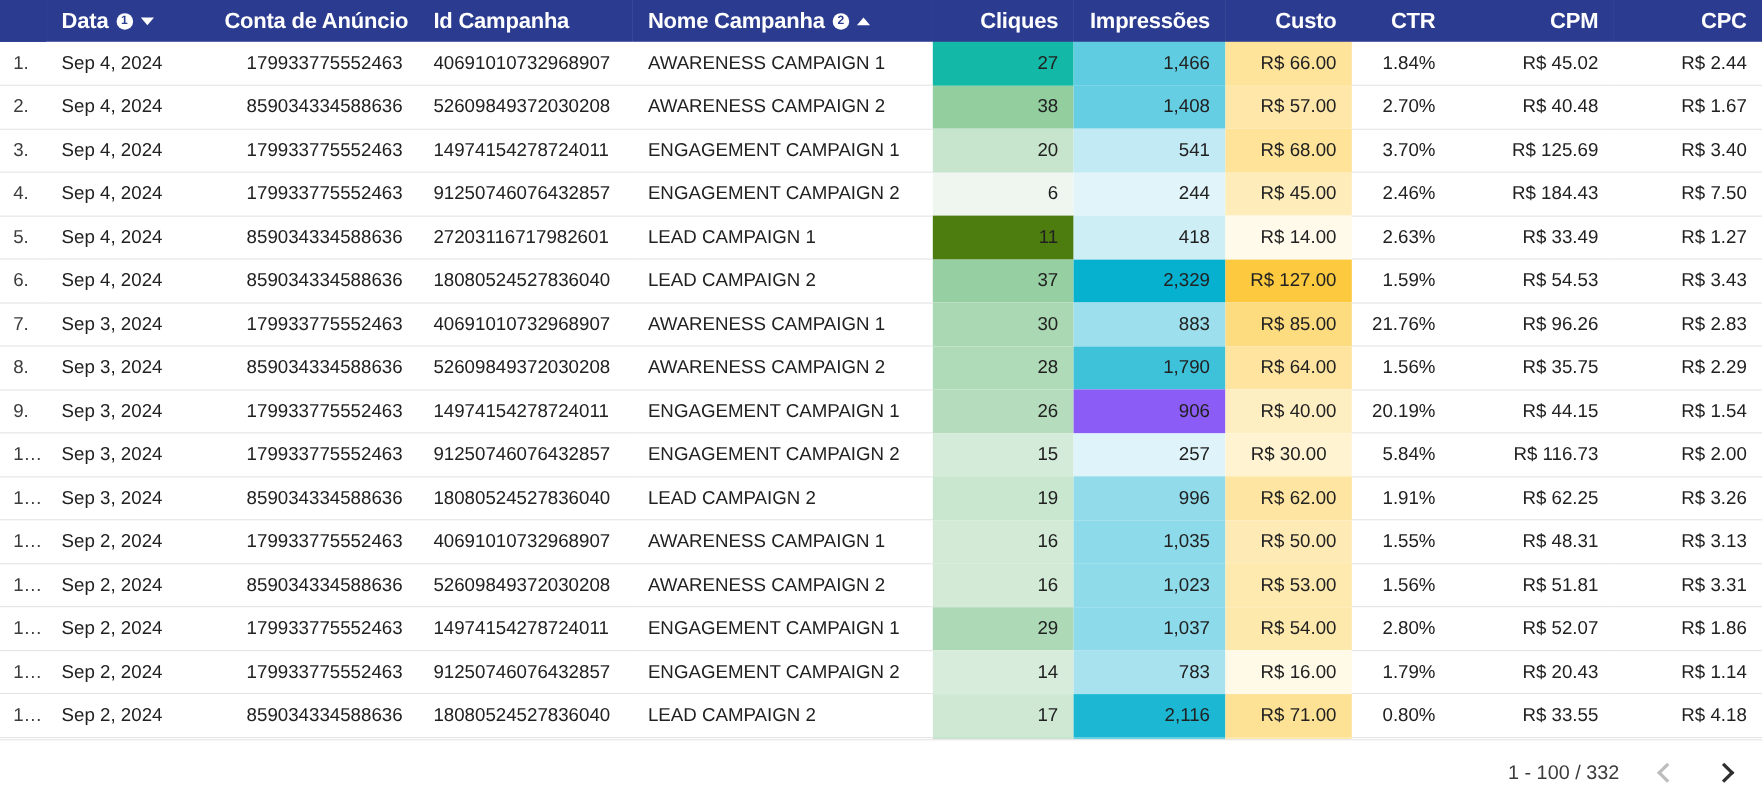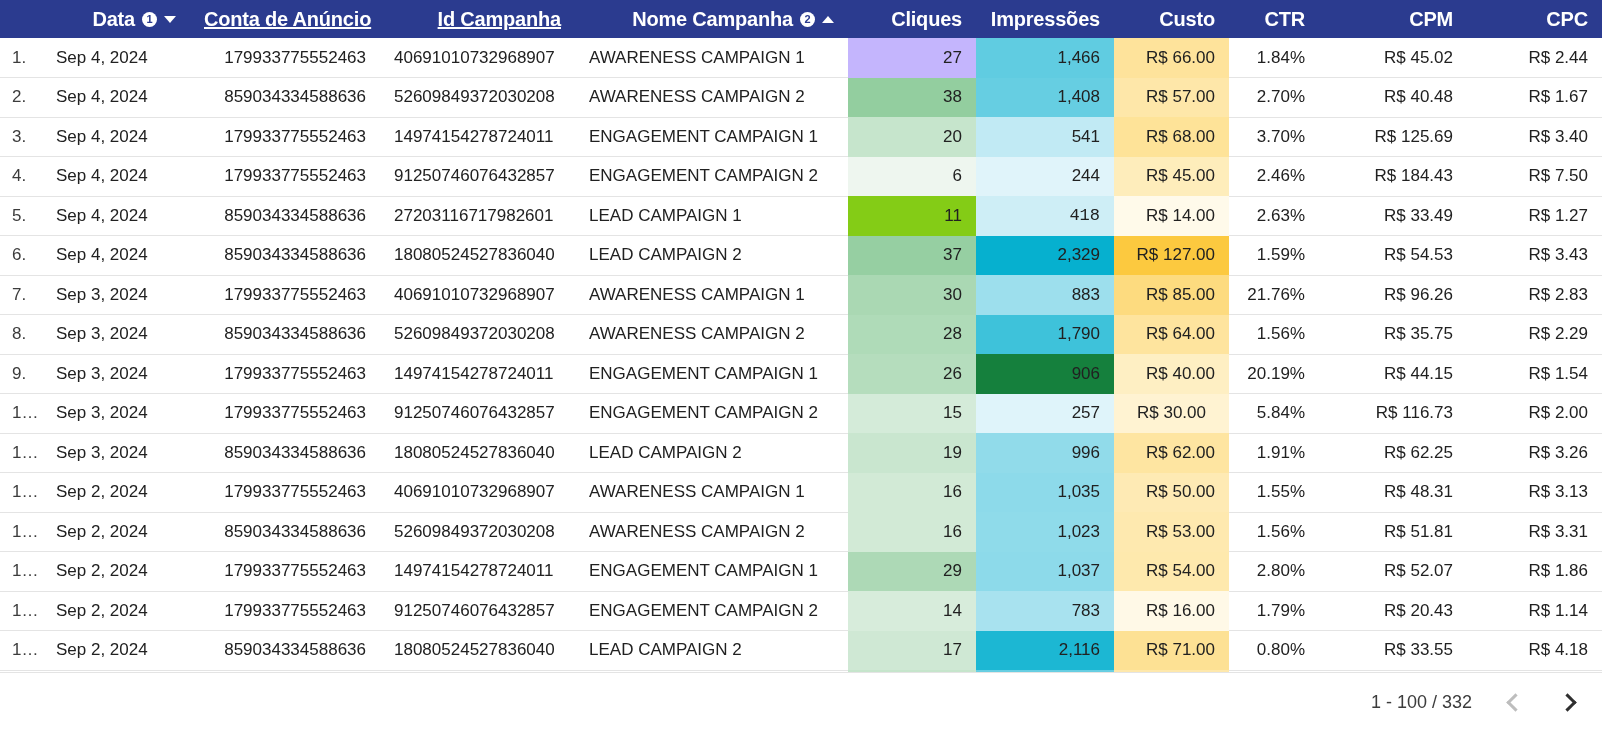--- a/index.html
+++ b/index.html
@@ -29,21 +29,21 @@
   thead th {
     background: #2b3b8f;
     color: #ffffff;
     font-size: 20px;
     font-weight: bold;
     white-space: nowrap;
     padding: 0 14px;
     vertical-align: middle;
     letter-spacing: -0.2px;
   }
-  th.h-left  { text-align: right; text-decoration: underline; }
+  th.h-left  { text-align: left; }
   th.h-right { text-align: right; }
 
   .hdr-wrap {
     display: inline-flex;
     align-items: center;
     gap: 7px;
   }
   .badge-num {
     display: inline-flex;
     align-items: center;
@@ -216,21 +216,21 @@
       </tr>
     </thead>
 
     <tbody id="tbody">
         <tr>
           <td class="c-idx">1.</td>
           <td class="c-left">Sep 4, 2024</td>
           <td class="c-right">179933775552463</td>
           <td class="c-left">40691010732968907</td>
           <td class="c-left">AWARENESS CAMPAIGN 1</td>
-          <td class="heat" style="background: #c4b5fd;">27</td>
+          <td class="heat" style="background: #14b8a6;">27</td>
           <td class="heat" style="background: rgb(96, 204, 225);">1,466</td>
           <td class="heat" style="background: rgb(254, 227, 155);">R$ 66.00</td>
           <td class="c-right">1.84%</td>
           <td class="c-right">R$ 45.02</td>
           <td class="c-right">R$ 2.44</td>
         </tr>
         <tr>
           <td class="c-idx">2.</td>
           <td class="c-left">Sep 4, 2024</td>
           <td class="c-right">859034334588636</td>
@@ -268,22 +268,22 @@
           <td class="c-right">2.46%</td>
           <td class="c-right">R$ 184.43</td>
           <td class="c-right">R$ 7.50</td>
         </tr>
         <tr>
           <td class="c-idx">5.</td>
           <td class="c-left">Sep 4, 2024</td>
           <td class="c-right">859034334588636</td>
           <td class="c-left">27203116717982601</td>
           <td class="c-left">LEAD CAMPAIGN 1</td>
-          <td class="heat" style="background: #84cc16;">11</td>
-          <td class="heat" style="background: rgb(206, 238, 246); font-family: Liberation Mono, monospace;">418</td>
+          <td class="heat" style="background: #4d7c0f;">11</td>
+          <td class="heat" style="background: rgb(206, 238, 246);">418</td>
           <td class="heat" style="background: rgb(255, 250, 234);">R$ 14.00</td>
           <td class="c-right">2.63%</td>
           <td class="c-right">R$ 33.49</td>
           <td class="c-right">R$ 1.27</td>
         </tr>
         <tr>
           <td class="c-idx">6.</td>
           <td class="c-left">Sep 4, 2024</td>
           <td class="c-right">859034334588636</td>
           <td class="c-left">18080524527836040</td>
@@ -321,21 +321,21 @@
           <td class="c-right">R$ 35.75</td>
           <td class="c-right">R$ 2.29</td>
         </tr>
         <tr>
           <td class="c-idx">9.</td>
           <td class="c-left">Sep 3, 2024</td>
           <td class="c-right">179933775552463</td>
           <td class="c-left">14974154278724011</td>
           <td class="c-left">ENGAGEMENT CAMPAIGN 1</td>
           <td class="heat" style="background: rgb(181, 221, 189);">26</td>
-          <td class="heat" style="background: #15803d; margin-left: 43px;">906</td>
+          <td class="heat" style="background: #8b5cf6; margin-left: 43px;">906</td>
           <td class="heat" style="background: rgb(254, 239, 195);">R$ 40.00</td>
           <td class="c-right">20.19%</td>
           <td class="c-right">R$ 44.15</td>
           <td class="c-right">R$ 1.54</td>
         </tr>
         <tr>
           <td class="c-idx">1…</td>
           <td class="c-left">Sep 3, 2024</td>
           <td class="c-right">179933775552463</td>
           <td class="c-left">91250746076432857</td>

